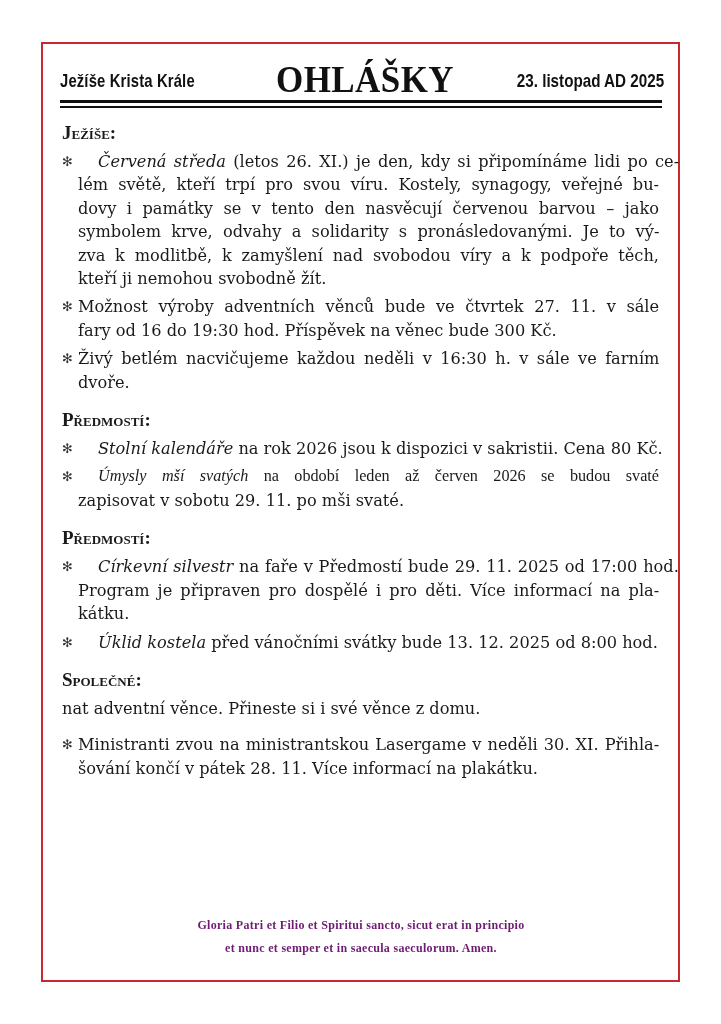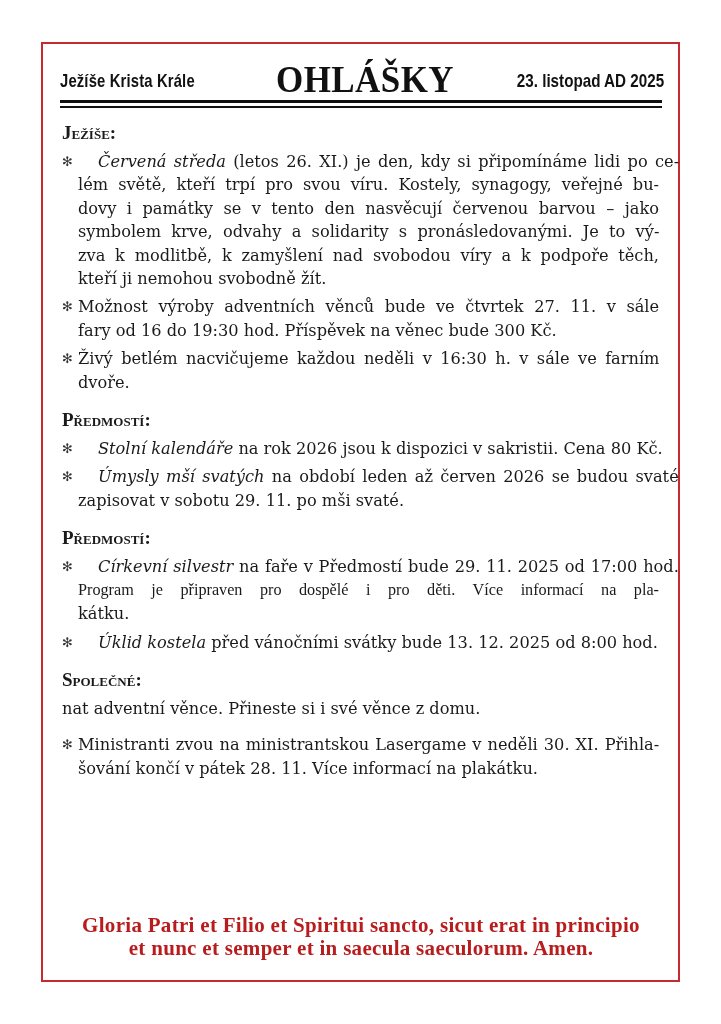--- a/index.html
+++ b/index.html
@@ -16,21 +16,21 @@
   .item { position: relative; padding-left: 16px; margin-top: 5px; }
   .item.no-indent { padding-left: 0; }
   .bullet { position: absolute; left: 0; top: 0; font-family: "DejaVu Sans", sans-serif; font-size: 13px; color: #333; }
   .item.no-indent .bullet { position: static; display: inline; margin-right: 4px; }
   .line { display: block; white-space: nowrap; text-align: justify; text-align-last: justify; }
   .line.last { text-align-last: left; }
   .em { font-style: italic; margin-left: 20px; }
   .sec { margin-top: 14px; }
   .sec.first { margin-top: 0; }
 
-  .footer { position: absolute; left: 60px; width: 602px; top: 914px; text-align: center; font-family: "Liberation Serif", serif; font-weight: bold; font-size: 21px; line-height: 23px; color: #b91c1c; letter-spacing: 0.3px; }
+  .footer { position: absolute; left: 60px; width: 602px; top: 914px; text-align: center; font-family: "Liberation Serif", serif; font-weight: bold; font-size: 12px; line-height: 23px; color: #701a75; letter-spacing: 0.3px; }
 </style>
 </head>
 <body>
 
 <div class="frame"></div>
 
 <div class="hdr-left">Ježíše Krista Krále</div>
 <div class="hdr-title">OHLÁŠKY</div>
 <div class="hdr-right">23. listopad AD 2025</div>
 <div class="rule1"></div>
@@ -60,30 +60,30 @@
       </div>
     </div>
     <div class="sec">
       <div class="sec-title">Předmostí:</div>
       <div class="item">
         <span class="bullet">✻</span>
         <span class="line last"><span class="em">Stolní kalendáře</span><span> na rok 2026 jsou k dispozici v sakristii. Cena 80 Kč.</span></span>
       </div>
       <div class="item">
         <span class="bullet">✻</span>
-        <span class="line" style="display: block; word-spacing: 2.18182px;"><span class="em">Úmysly mší svatých</span><span> na období leden až červen 2026 se budou svaté</span></span>
+        <span class="line" style="display: block; word-spacing: 2.18182px; font-family: Liberation Serif, serif;"><span class="em">Úmysly mší svatých</span><span> na období leden až červen 2026 se budou svaté</span></span>
         <span class="line last"><span>zapisovat v sobotu 29. 11. po mši svaté.</span></span>
       </div>
     </div>
     <div class="sec">
       <div class="sec-title">Předmostí:</div>
       <div class="item">
         <span class="bullet">✻</span>
         <span class="line" style="display: block; word-spacing: 0.666667px;"><span class="em">Církevní silvestr</span><span> na faře v Předmostí bude 29. 11. 2025 od 17:00 hod.</span></span>
-        <span class="line" style="display: block; word-spacing: 3px; font-family: Liberation Serif, serif;"><span>Program je připraven pro dospělé i pro děti. Více informací na pla-</span></span>
+        <span class="line" style="display: block; word-spacing: 3px;"><span>Program je připraven pro dospělé i pro děti. Více informací na pla-</span></span>
         <span class="line last"><span>kátku.</span></span>
       </div>
       <div class="item">
         <span class="bullet">✻</span>
         <span class="line last"><span class="em">Úklid kostela</span><span> před vánočními svátky bude 13. 12. 2025 od 8:00 hod.</span></span>
       </div>
     </div>
     <div class="sec">
       <div class="sec-title">Společné:</div>
       <div class="item no-indent">

